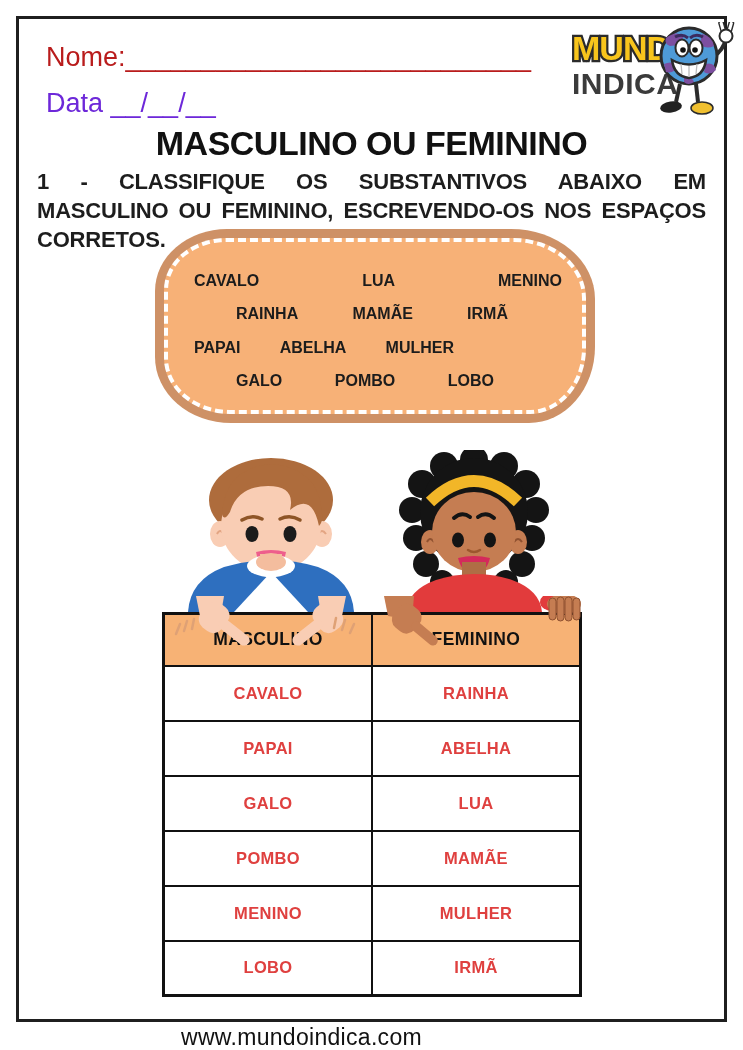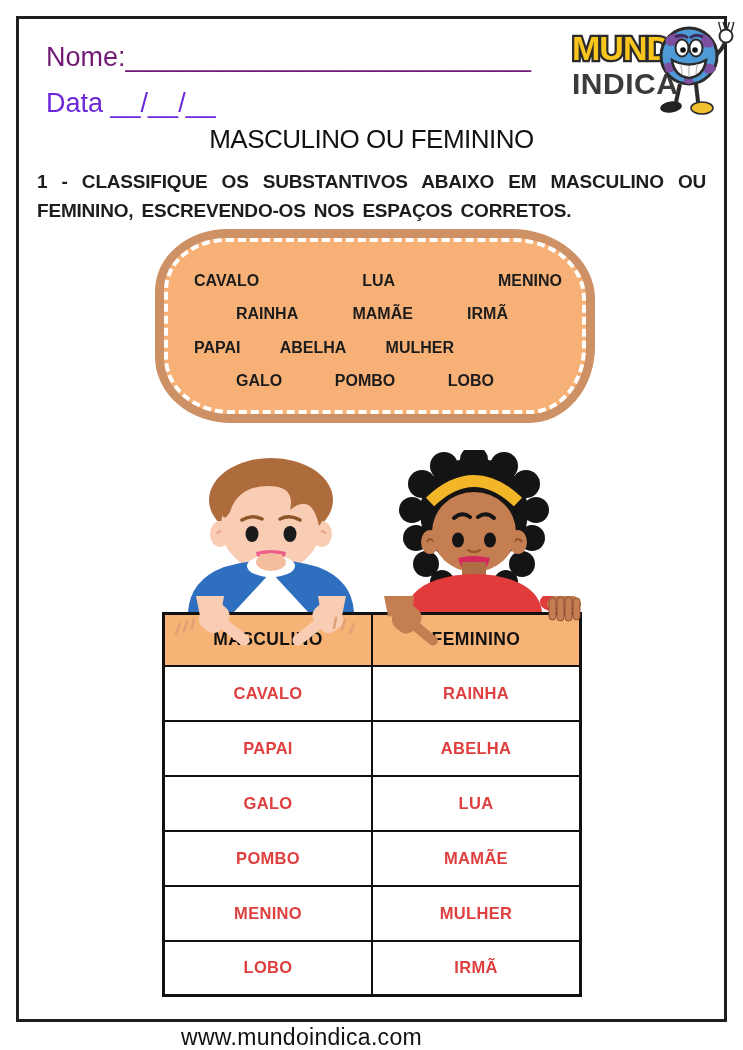--- a/index.html
+++ b/index.html
@@ -5,36 +5,36 @@
   * { margin:0; padding:0; box-sizing:border-box; }
   html,body { width:743px; height:1050px; }
   body {
     position:relative; background:#ffffff; overflow:hidden;
     font-family:"Liberation Sans", sans-serif; color:#1e1e1e;
   }
   .page-border {
     position:absolute; left:16px; top:16px; width:711px; height:1006px;
     border:3px solid #1f1f1f; background:transparent; z-index:0;
   }
-  .name-row { position:absolute; left:46px; top:42px; font-size:27px; color:#701a75; white-space:nowrap; }
+  .name-row { position:absolute; left:46px; top:42px; font-size:27px; color:#b91c1c; white-space:nowrap; }
   .name-row .line { letter-spacing:0px; }
   .date-row { position:absolute; left:46px; top:88px; font-size:27px; color:#6d28d9; }
 
   
   .logo { position:absolute; left:570px; top:26px; width:160px; height:94px; z-index:2; }
   .logo .logo-text { position:absolute; left:0; top:0; }
   .logo .globe { position:absolute; left:74px; top:-4px; z-index:3; }
 
   .title {
     position:absolute; left:0; top:124px; width:743px; text-align:center;
-    font-size:26px; font-weight:400; letter-spacing:-0.5px; color:#111;
+    font-size:34px; font-weight:700; letter-spacing:-0.5px; color:#111;
   }
   .instruction {
     position:absolute; left:37px; top:167px; width:669px;
-    font-size:19px; font-weight:700; line-height:29px; color:#1d1d1d;
+    font-size:22px; font-weight:700; line-height:29px; color:#1d1d1d;
     text-align:justify; word-spacing:3px; letter-spacing:-0.2px;
   }
 
   
   .blob {
     position:absolute; left:155px; top:229px; width:440px; height:194px;
     background:#CE9166; z-index:1;
     border-radius:72px 84px 66px 76px / 62px 70px 76px 66px;
   }
   .blob-inner {

